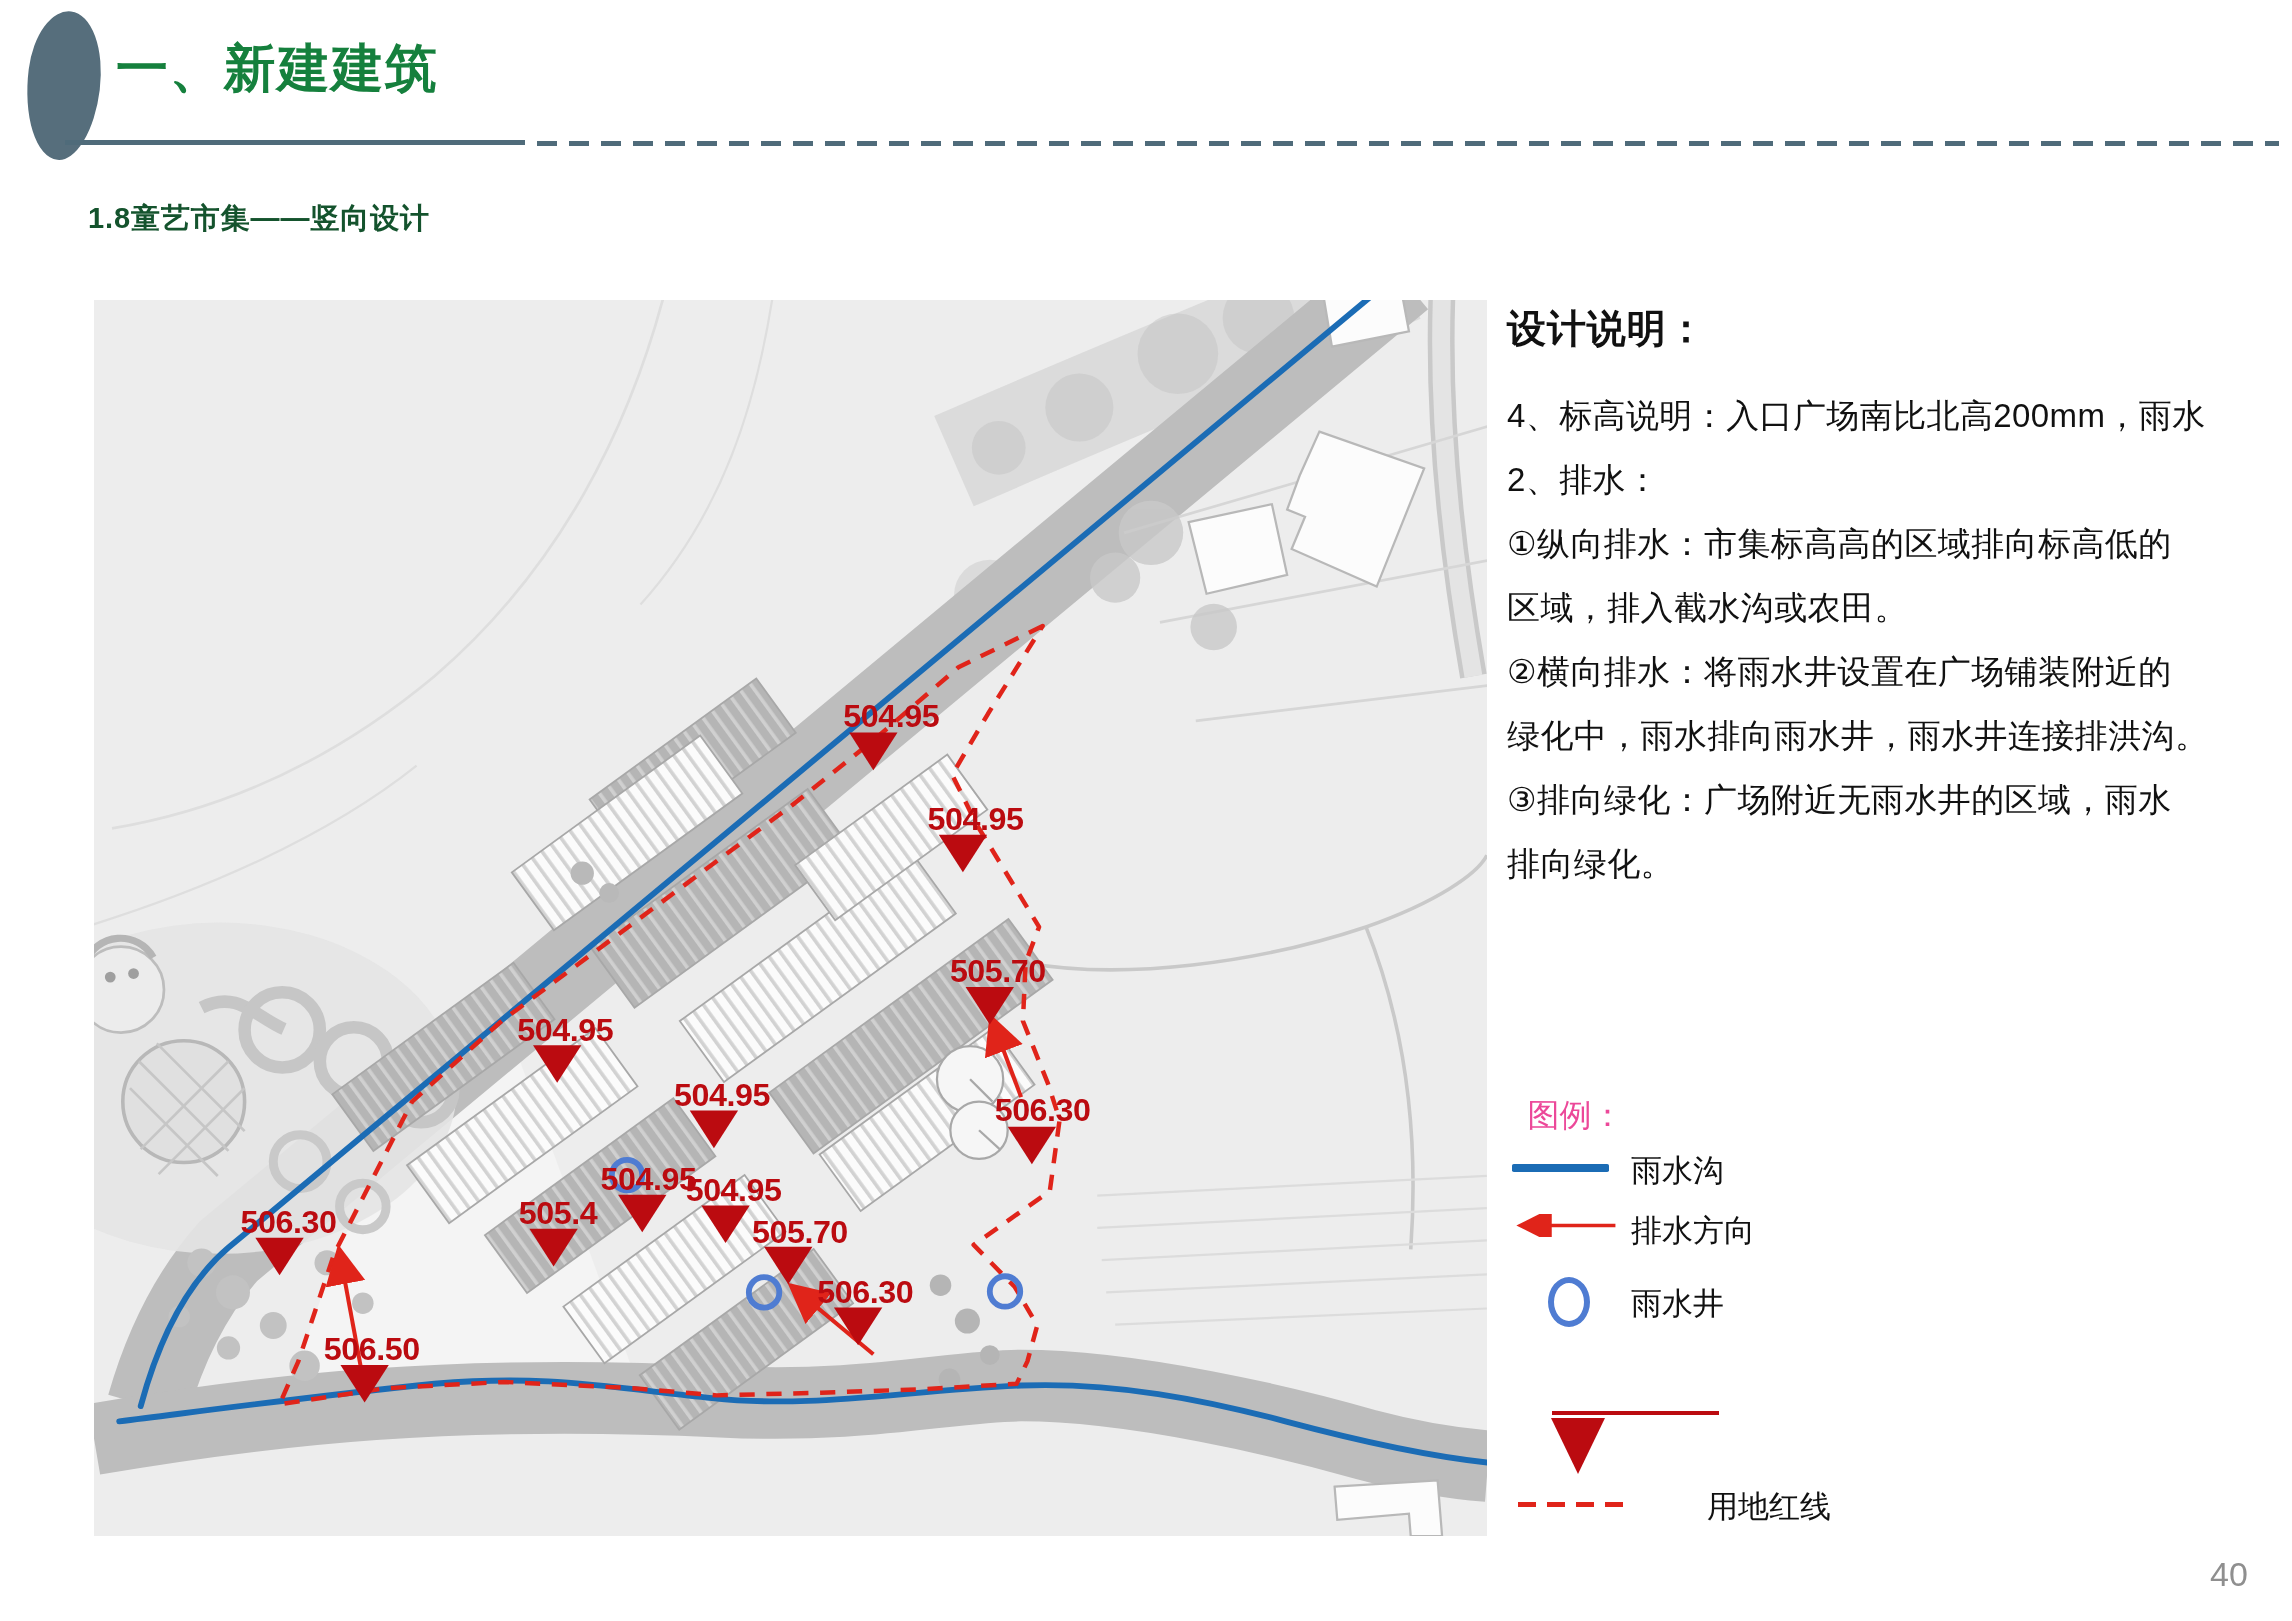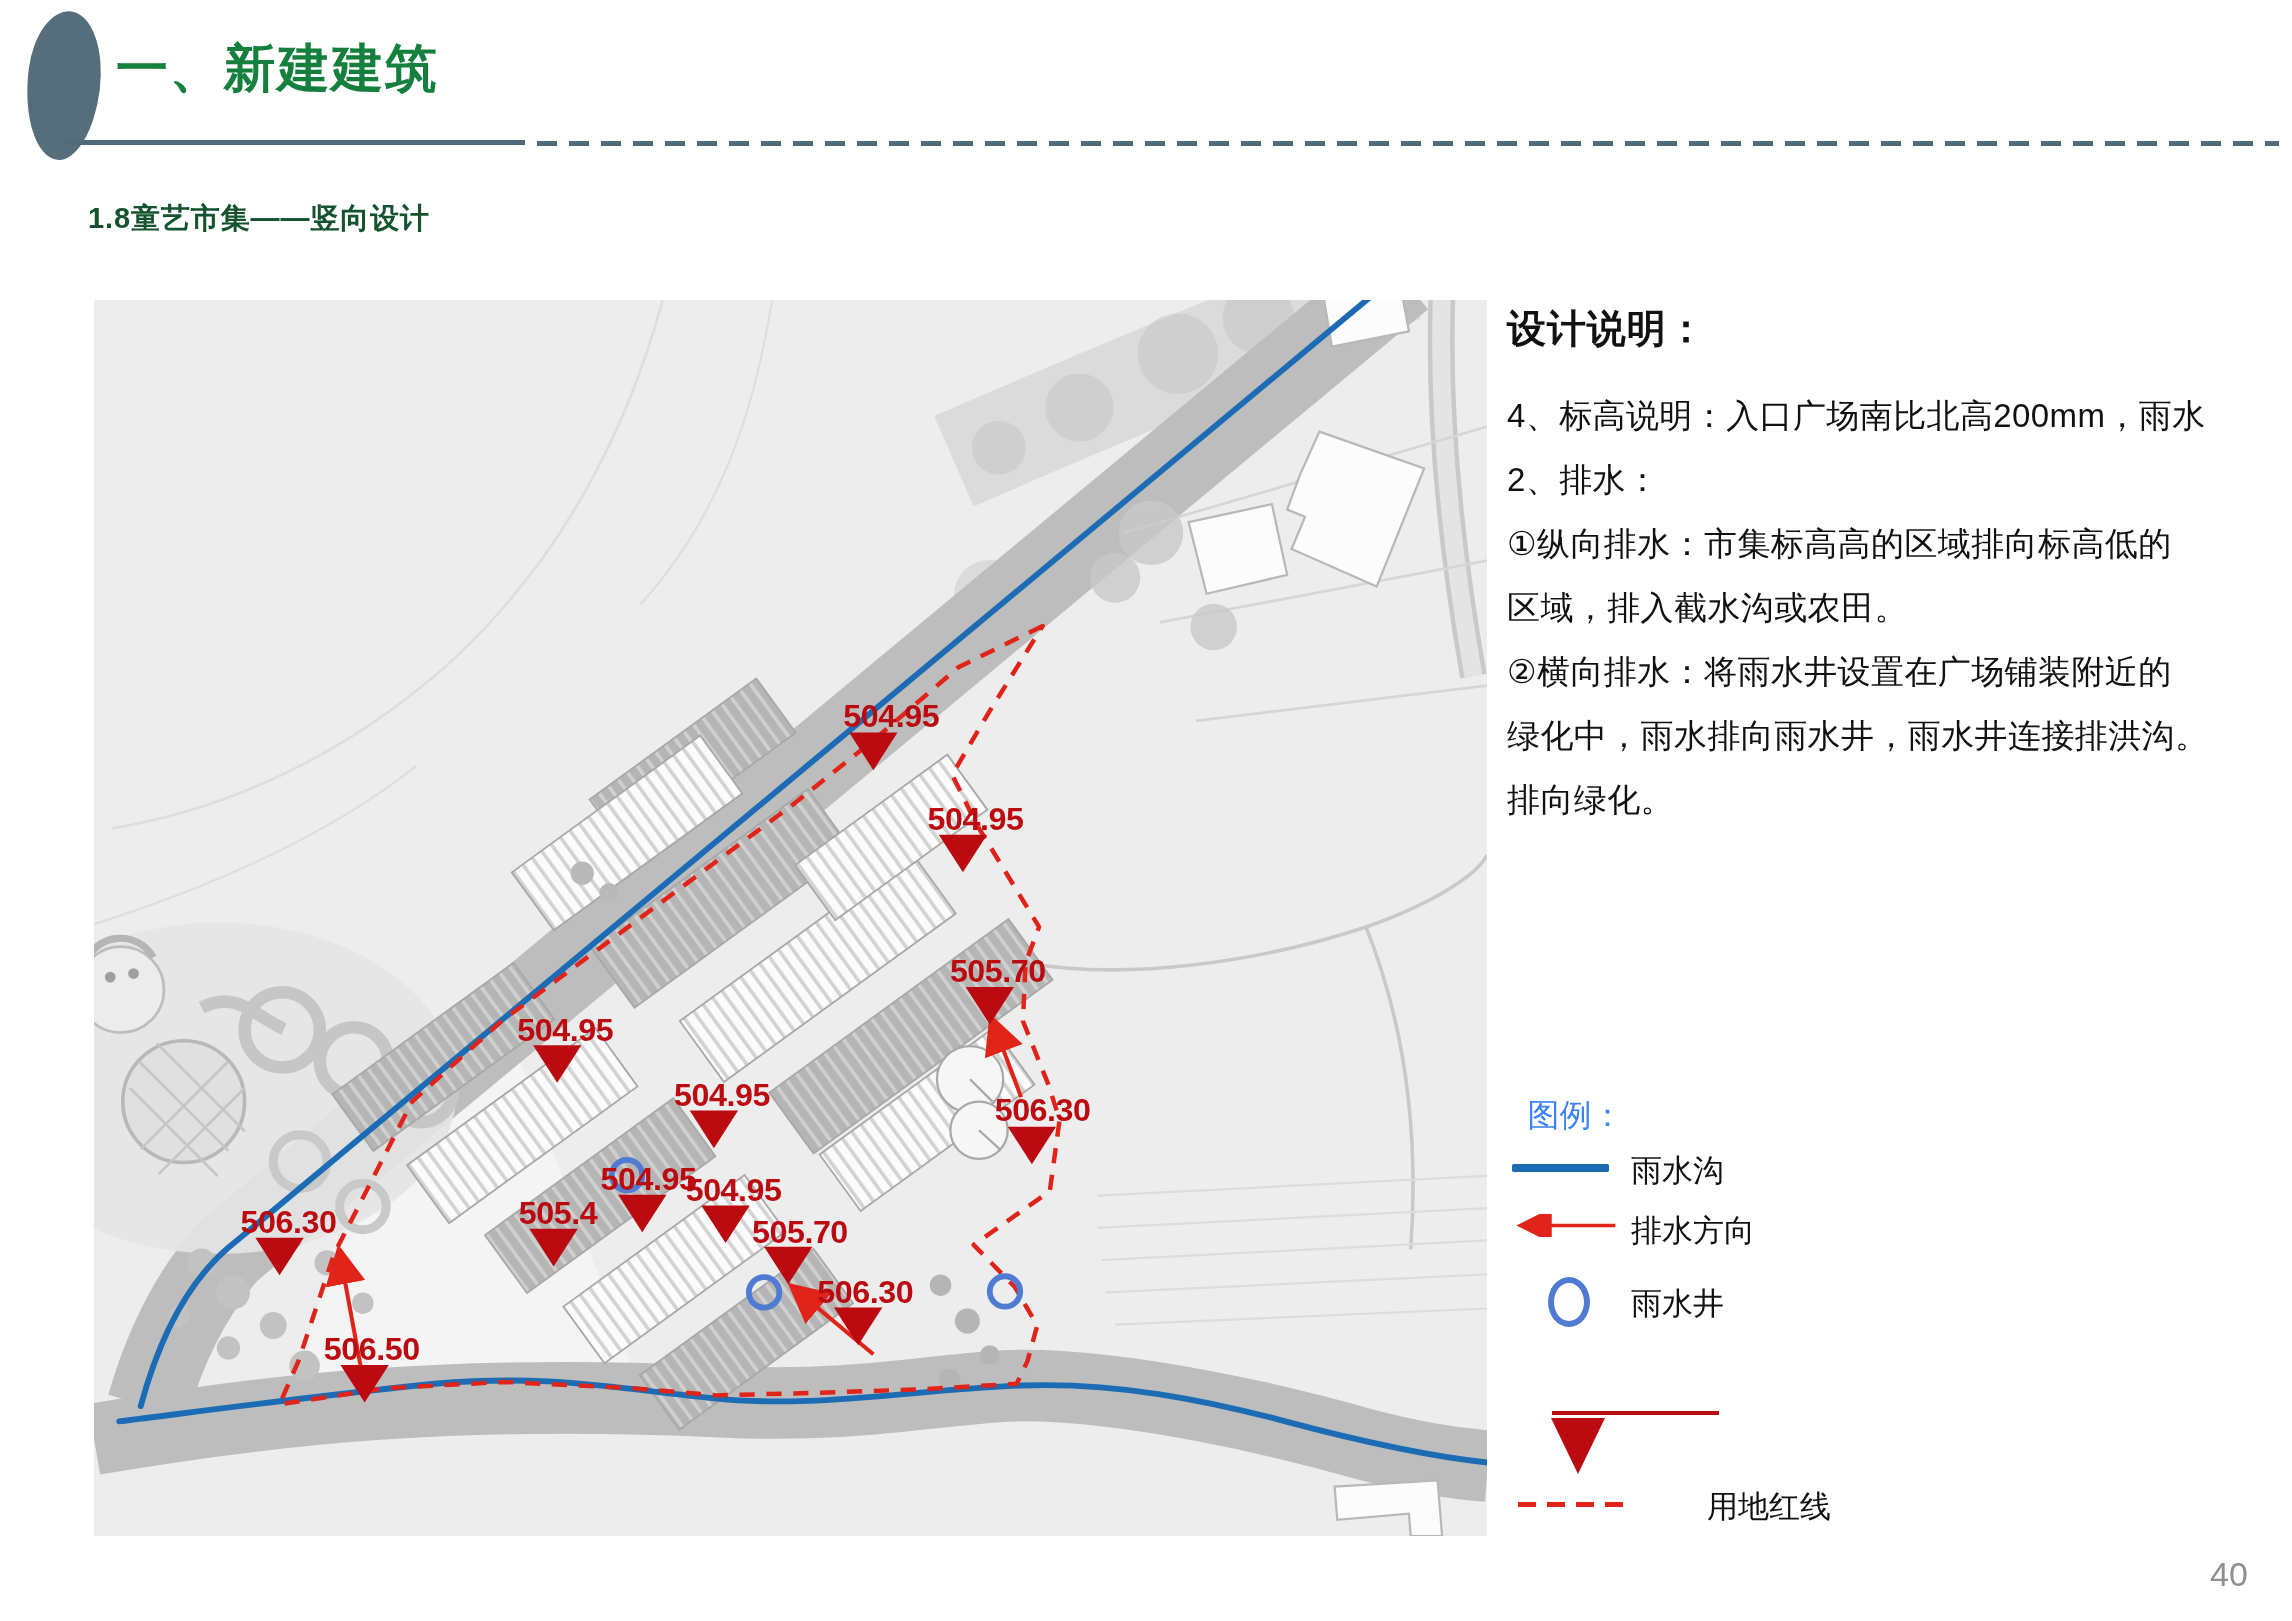--- a/index.html
+++ b/index.html
@@ -15,21 +15,21 @@
         background:repeating-linear-gradient(90deg,#4f6b7a 0 19.7px,transparent 19.7px 32px);}
   .subtitle{left:88px;top:199px;font-size:29px;font-weight:800;color:#14532d;letter-spacing:0.9px;}
   
   #map-svg{position:absolute;left:94px;top:300px;width:1393px;height:1236px;background:#ededed;}
   
   .notes{left:1507px;top:302px;width:779px;color:#111;}
   .notes-heading{font-size:39px;font-weight:800;margin-bottom:28px;letter-spacing:0.9px;}
   .note-line{font-size:33px;line-height:64px;height:64px;white-space:nowrap;letter-spacing:0.4px;}
   
   .legend{left:1507px;top:1094px;width:779px;height:466px;}
-  .legend-heading{left:20.6px;top:0;font-size:32px;color:#3b82f6;}
+  .legend-heading{left:20.6px;top:0;font-size:32px;color:#ec4899;}
   .ditch-line{left:5.4px;top:70px;width:97px;height:8px;background:#1b6cb5;border-radius:1.8px;}
   .lg-label{font-size:31px;color:#111;}
   .ditch-label{left:124px;top:56px;text-align:center;}
   .dir-arrow{left:0px;top:120px;width:116px;height:23px;}
   .dir-label{left:124px;top:116px;}
   .well-ring{left:41px;top:183px;width:30px;height:38px;border:6.3px solid #4f7cd2;border-radius:50%;}
   .well-label{left:124px;top:189px;}
   .elev-text{left:51px;top:263px;font-size:32px;color:#bb0b10;white-space:nowrap;}
   .elev-underline{left:45px;top:317px;width:167px;height:3.6px;background:#bb0b10;}
   .elev-tri{left:44px;top:324px;width:0;height:0;border-left:27px solid transparent;
@@ -250,20 +250,21 @@
   </svg>
 
 <div class="abs notes">
   <div class="notes-heading">设计说明：</div>
   <div class="note-line">4、标高说明：入口广场南比北高200mm，雨水</div>
   <div class="note-line">2、排水：</div>
   <div class="note-line">①纵向排水：市集标高高的区域排向标高低的</div>
   <div class="note-line">区域，排入截水沟或农田。</div>
   <div class="note-line">②横向排水：将雨水井设置在广场铺装附近的</div>
   <div class="note-line">绿化中，雨水排向雨水井，雨水井连接排洪沟。</div>
+  <div class="note-line">③排向绿化：广场附近无雨水井的区域，雨水</div>
   <div class="note-line">排向绿化。</div>
 </div>
 
 <div class="abs legend">
   <div class="abs legend-heading">图例：</div>
 
   <div class="abs ditch-line"></div>
   <div class="abs lg-label ditch-label">雨水沟</div>
 
   <svg class="abs dir-arrow" viewBox="0 0 130 26">

